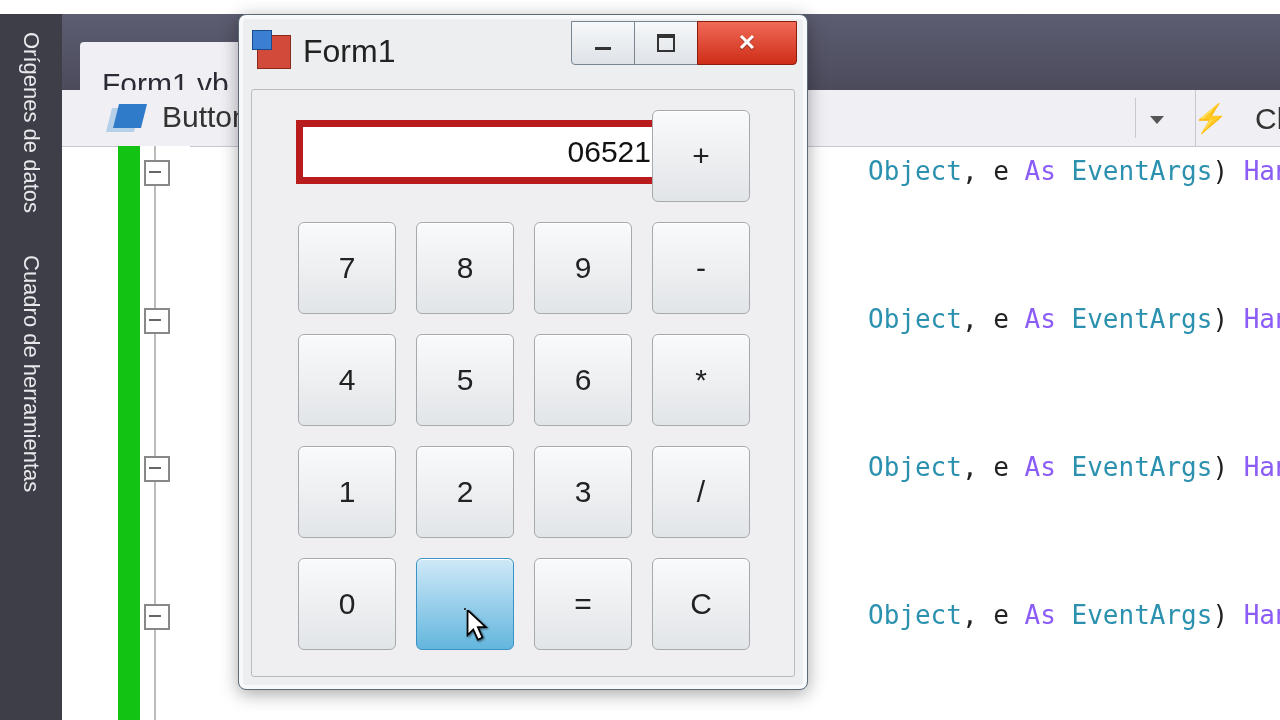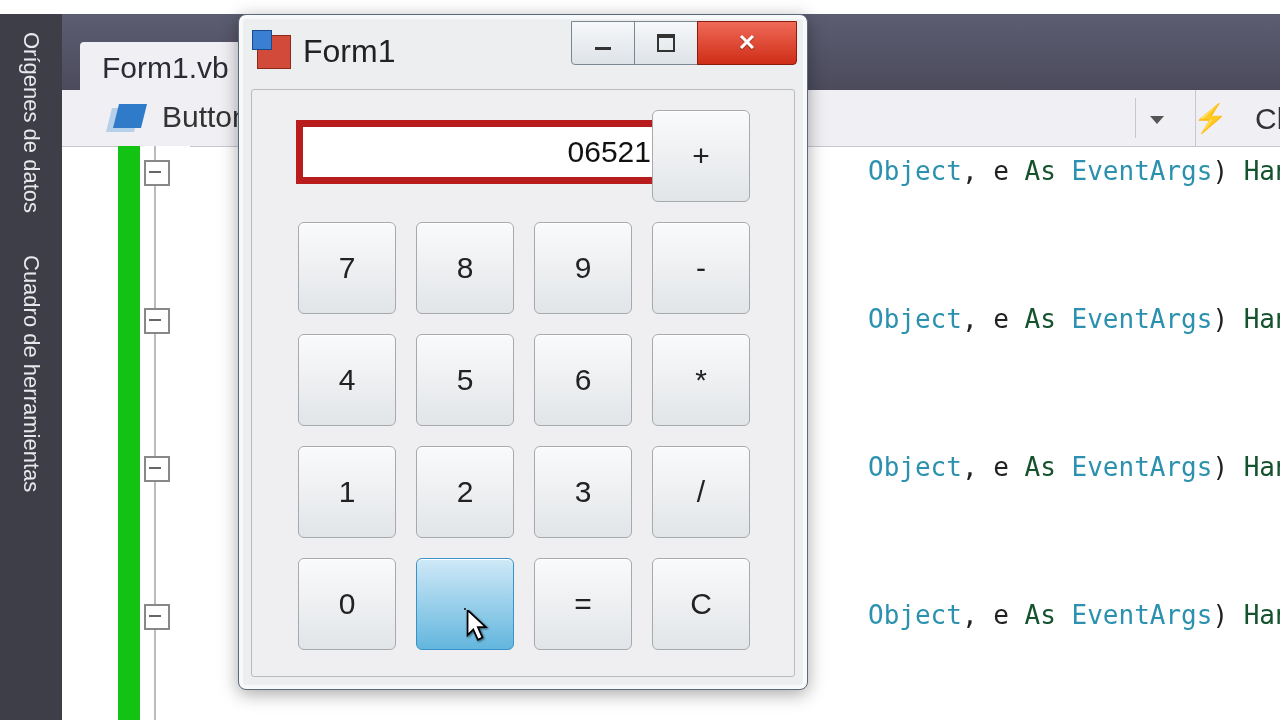--- a/index.html
+++ b/index.html
@@ -7,38 +7,38 @@
   .vs-bg{position:absolute;left:0;top:0;width:1280px;height:720px;background:#fff;}
   .vs-top{position:absolute;left:0;top:0;width:1280px;height:14px;background:#e9e9ef;border-bottom:1px solid #c8c8d0;}
   .vs-top .proc{position:absolute;left:50px;top:-6px;font-size:26px;color:#7a7a85;}
   .vs-top .proc-box{position:absolute;left:170px;top:-9px;width:460px;height:22px;border:1px solid #b8b8c0;background:#fafafc;font-size:24px;color:#555;padding:0 10px;line-height:20px;overflow:hidden;}
   .vs-top .susp{position:absolute;left:694px;top:-6px;font-size:24px;color:#8a8a92;}
   .vs-top .subp{position:absolute;left:870px;top:-6px;font-size:24px;color:#bdbdc3;}
   .vs-top .susp-icon{position:absolute;left:658px;top:-4px;width:20px;height:20px;border:1px solid #8fbf63;border-radius:3px;background:linear-gradient(#e2f1d3,#c5e3ab);}
   .vs-side{position:absolute;left:0;top:14px;width:62px;height:706px;background:#3e3e48;}
   .vs-side .vtab{writing-mode:vertical-rl;text-orientation:mixed;color:#e8e8ec;font-size:22px;padding:18px 0 0 0;display:block;margin:0 auto;}
   .vs-tabrow{position:absolute;left:62px;top:14px;width:1218px;height:76px;background:linear-gradient(#5d5d72,#4b4b5c);}
-  .vs-tabrow .tab{position:absolute;left:18px;top:28px;height:52px;background:#efeff4;color:#2b2b36;font-size:30px;line-height:52px;padding:0 22px;border-top-left-radius:4px;border-top-right-radius:4px;}
+  .vs-tabrow .tab{position:absolute;left:18px;top:28px;height:52px;background:#efeff4;color:#2b2b36;font-size:30px;line-height:52px;padding:16px 22px;border-top-left-radius:4px;border-top-right-radius:4px;}
   .vs-doc{position:absolute;left:62px;top:90px;width:1218px;height:630px;background:#fff;}
   .vs-doc .memberbar{position:absolute;left:0;top:0;width:1218px;height:56px;background:#efeff4;border-bottom:1px solid #c8c8d0;}
   .vs-doc .memberbar .ico{position:absolute;left:54px;top:14px;width:28px;height:24px;background:#2f7ac9;transform:skewX(-14deg);box-shadow:-6px 4px 0 #b6d0ea;}
   .vs-doc .memberbar .lbl{position:absolute;left:100px;top:10px;font-size:30px;color:#333;}
   .vs-doc .memberbar .dd{position:absolute;right:104px;top:8px;width:40px;height:40px;border-left:1px solid #c8c8d0;}
   .vs-doc .memberbar .dd::after{content:"";position:absolute;left:14px;top:18px;border-left:7px solid transparent;border-right:7px solid transparent;border-top:8px solid #555;}
   .vs-doc .memberbar .ev{position:absolute;right:0;top:0;height:56px;width:84px;border-left:1px solid #c8c8d0;}
   .vs-doc .memberbar .bolt{position:absolute;right:52px;top:12px;font-size:28px;color:#e0a400;}
   .vs-doc .memberbar .evlabel{position:absolute;right:-10px;top:12px;font-size:30px;color:#333;}
   .vs-gutter{position:absolute;left:56px;top:56px;width:22px;height:574px;background:#13c313;}
   .vs-outline{position:absolute;left:78px;top:56px;width:50px;height:574px;background:#fff;}
   .vs-outline .fold{position:absolute;left:4px;width:22px;height:22px;border:2px solid #888;background:#fff;}
   .vs-outline .fold::before{content:"";position:absolute;left:3px;top:9px;width:12px;height:2px;background:#666;}
   .vs-outline .vline{position:absolute;left:14px;top:0;width:2px;height:574px;background:#bbb;}
   .vs-code{position:absolute;left:806px;top:56px;width:472px;height:574px;font-family:Consolas,monospace;font-size:26px;color:#222;}
   .vs-code .ln{position:absolute;left:0;white-space:nowrap;}
-  .kw{color:#14532d;}
+  .kw{color:#8b5cf6;}
   .tp{color:#2b91af;}
   
   .win{position:absolute;left:238px;top:14px;width:568px;height:674px;background:#eceef0;border:1px solid #5a6a78;border-radius:8px;box-shadow:0 4px 18px rgba(0,0,0,.35), inset 0 0 0 4px #f7f9fb;}
   .titlebar{position:absolute;left:8px;top:6px;right:6px;height:64px;}
   .titlebar .appicon{position:absolute;left:10px;top:14px;width:32px;height:32px;background:#d24a3a;border:1px solid #8c2a1a;}
   .titlebar .appicon::before{content:"";position:absolute;left:-6px;top:-6px;width:18px;height:18px;background:#3a7fd2;border:1px solid #184a8c;}
   .titlebar .title{position:absolute;left:56px;top:12px;font-size:32px;color:#222;}
   .winbtns{position:absolute;right:4px;top:0;display:flex;}
   .winbtn{width:62px;height:42px;border:1px solid #7a8692;background:linear-gradient(#f6f8fa,#dee3e7);margin-left:-1px;display:flex;align-items:center;justify-content:center;font-size:18px;color:#333;}
   .winbtn:first-child{border-top-left-radius:0;border-bottom-left-radius:4px;}

